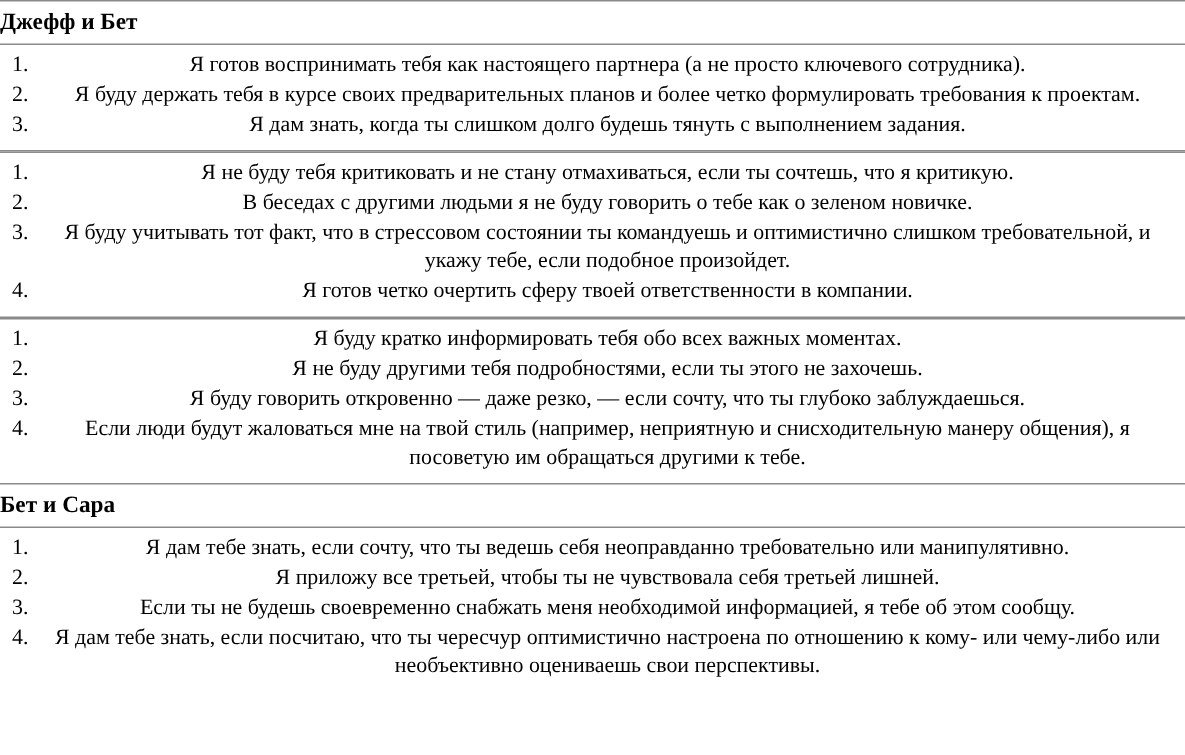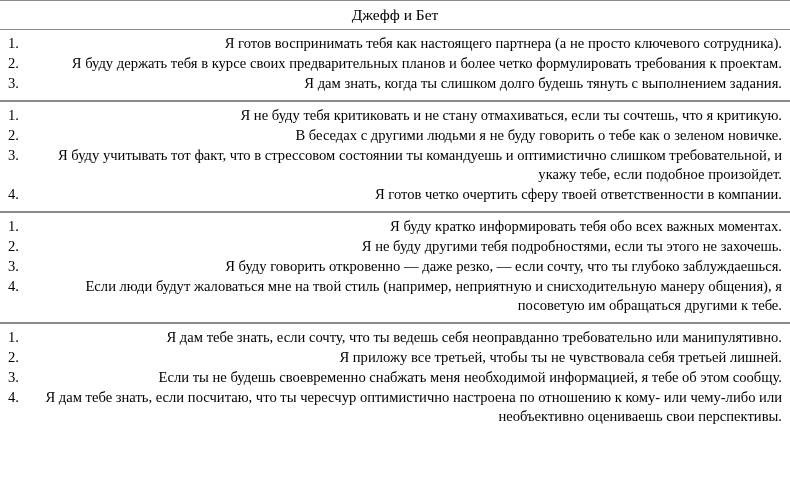--- a/index.html
+++ b/index.html
@@ -22,22 +22,21 @@
   .section {
     width: 100%;
   }
   .rule {
     width: 100%;
     height: 1px;
     background: #8a8a8a;
     margin: 0;
   }
   .section-title {
-    text-align: center;
-    font-weight: normal;
+    font-weight: bold;
     font-size: 15.5px;
     line-height: 1.25;
     padding: 4px 0 5px 0;
     font-family: "Liberation Serif", serif;
   }
   .items {
     padding: 4px 8px 6px 8px;
   }
   .item {
     display: flex;
@@ -47,21 +46,21 @@
     padding: 0 0 1px 0;
   }
   .item-num {
     flex: 0 0 auto;
     width: 20px;
     text-align: left;
     white-space: nowrap;
   }
   .item-text {
     flex: 1 1 auto;
-    text-align: right;
+    text-align: center;
   }
 </style>
 </head>
 <body>
 
 <div class="page">
   <div id="sections-root">
       <div class="section">
         <div class="rule"></div>
         <div class="section-title">Джефф и Бет</div>
@@ -120,20 +119,21 @@
             <span class="item-text">Я буду говорить откровенно — даже резко, — если сочту, что ты глубоко заблуждаешься.</span>
           </div>
           <div class="item">
             <span class="item-num">4.</span>
             <span class="item-text">Если люди будут жаловаться мне на твой стиль (например, неприятную и снисходительную манеру общения), я посоветую им обращаться другими к тебе.</span>
           </div>
         </div>
       </div>
       <div class="section">
         <div class="rule"></div>
+        <div class="section-title">Бет и Сара</div>
         <div class="rule"></div>
         <div class="items">
           <div class="item">
             <span class="item-num">1.</span>
             <span class="item-text">Я дам тебе знать, если сочту, что ты ведешь себя неоправданно требовательно или манипулятивно.</span>
           </div>
           <div class="item">
             <span class="item-num">2.</span>
             <span class="item-text">Я приложу все третьей, чтобы ты не чувствовала себя третьей лишней.</span>
           </div>

